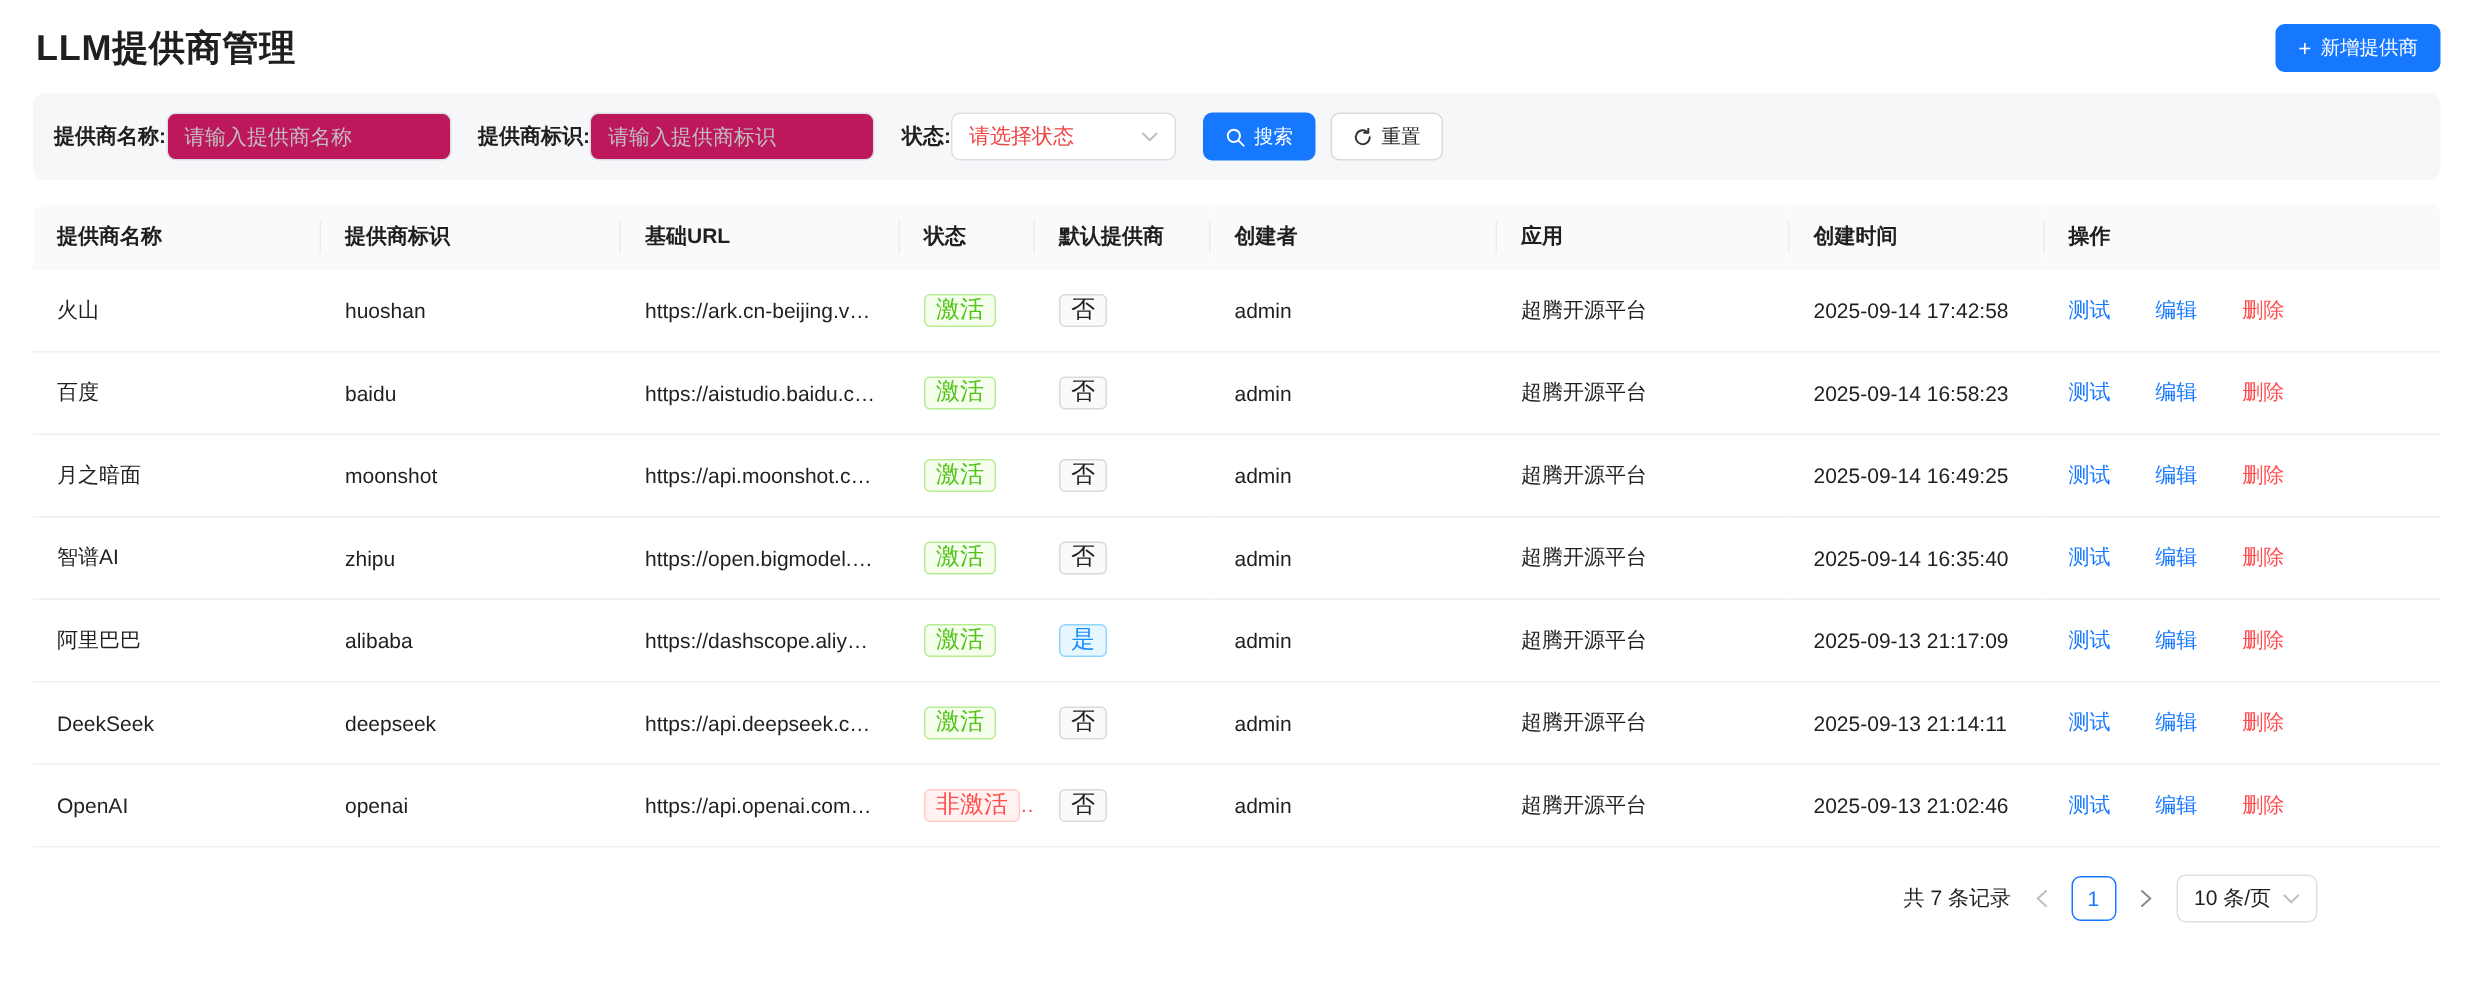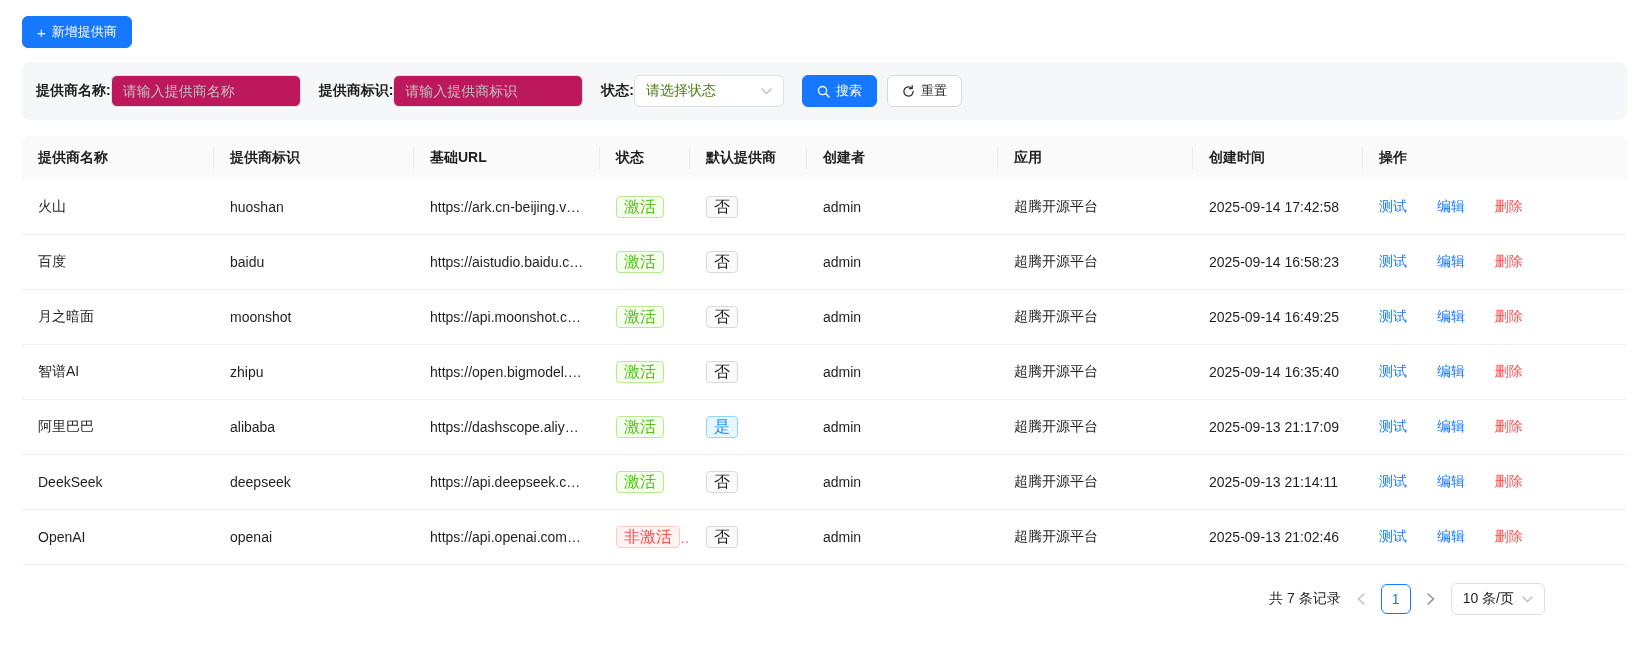--- a/index.html
+++ b/index.html
@@ -38,21 +38,21 @@
     width: 190px; height: 32px; border: 1px solid #dcdfe3; border-radius: 6px;
     background: #be185d; padding: 0 11px; font-size: 14px; outline: none;
     font-family: inherit; color: rgba(0,0,0,0.88);
   }
   .txt-input::placeholder { color: #bfbfbf; }
   .select {
     height: 32px; border: 1px solid #dcdfe3; border-radius: 6px; background: #fff;
     display: inline-flex; align-items: center; justify-content: space-between;
     padding: 0 11px; font-size: 14px; cursor: pointer; white-space: nowrap;
   }
-  .select .ph { color: #4d7c0f; text-align: right; }
+  .select .ph { color: #ef4444; text-align: right; }
   .status-select { width: 150px; }
   .chev { color: #bfbfbf; flex: 0 0 auto; margin-left: 8px; }
 
   
   table { width: 100%; border-collapse: collapse; table-layout: fixed; }
   thead th {
     background: #fafafa; text-align: left; font-size: 14px; font-weight: 700;
     color: #1f1f1f; padding: 13px 16px; position: relative;
   }
   thead th:first-child { border-top-left-radius: 8px; }
@@ -102,20 +102,21 @@
     background: #fff; color: #1677ff; font-size: 14px; cursor: pointer;
   }
   .pg-size { min-width: 76px; color: rgba(0,0,0,0.88); }
 </style>
 </head>
 <body>
 
 <div class="page">
 
   <div class="page-header">
+    <h1 class="page-title">LLM提供商管理</h1>
     <button class="btn btn-primary">
       <span class="ico plus-glyph">+</span>
       <span>新增提供商</span>
     </button>
   </div>
 
   <div class="filter-bar">
     <div class="filter-item">
       <label>提供商名称:</label>
       <input class="txt-input" type="text" placeholder="请输入提供商名称" style="">

